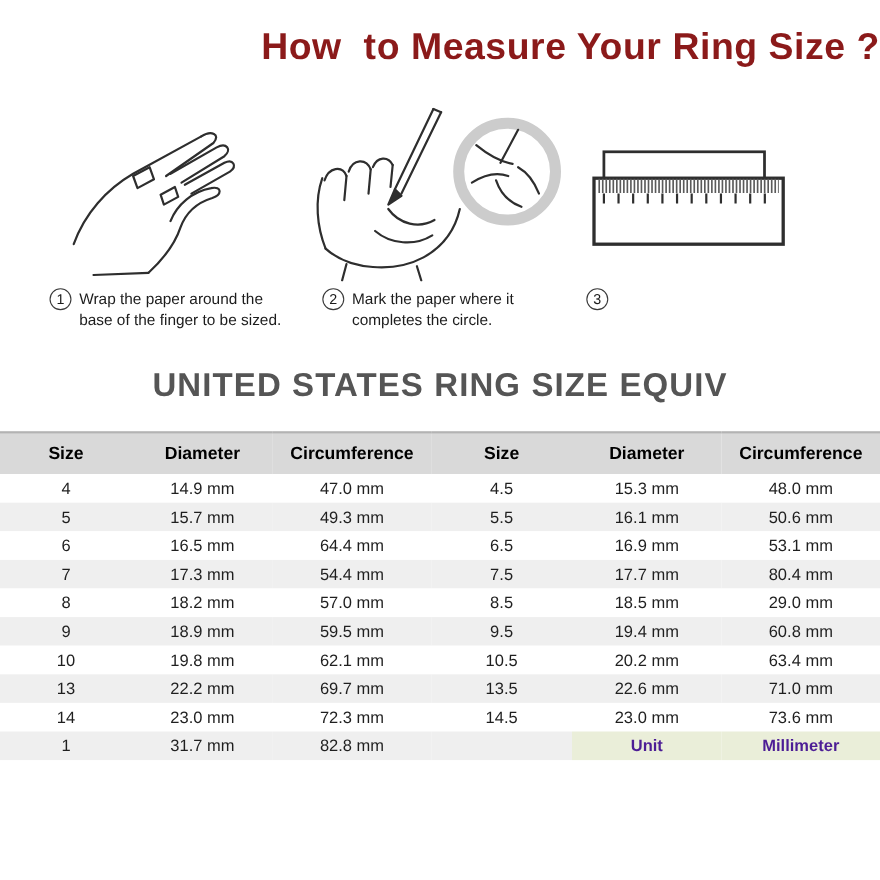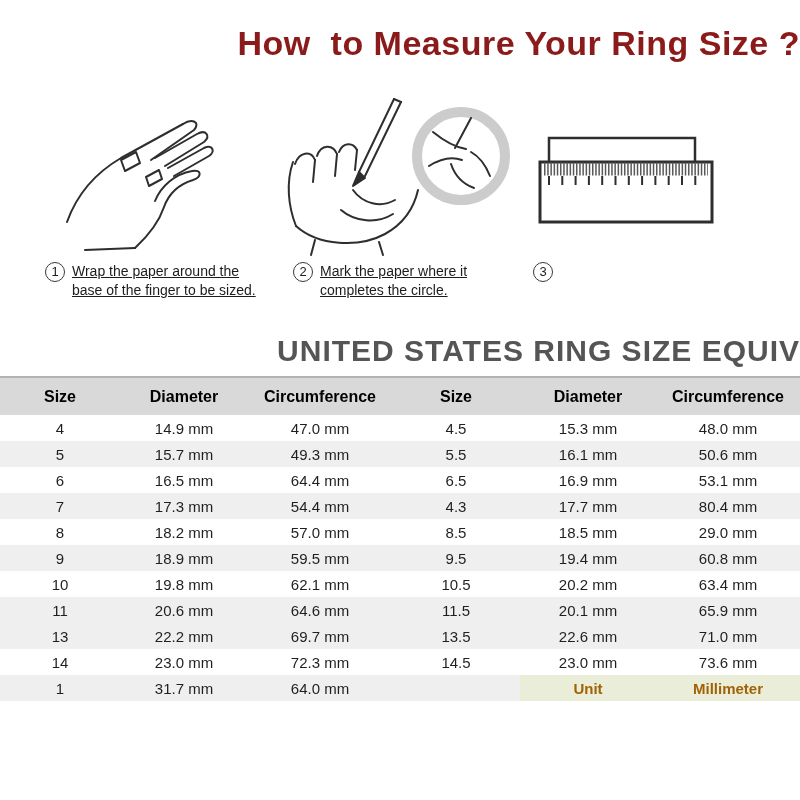--- a/index.html
+++ b/index.html
@@ -16,47 +16,47 @@
   .fig { position:absolute; }
   .fig svg { display:block; }
 
   .caption { position:absolute; display:flex; gap:7px; align-items:flex-start;
     font-size:14px; color:#1c1c1c; line-height:1.38; }
   .step-circle {
     flex:0 0 auto; width:20px; height:20px; border:1.5px solid #3a3a3a;
     border-radius:50%; font-size:13px; color:#1c1c1c; text-align:center;
     line-height:17px; margin-top:0;
   }
-  .caption .cap-text { display:block;text-decoration:underline; }
+  .caption .cap-text { display:block; }
   .cap1 { left:45px;  top:262px; width:215px; }
   .cap2 { left:293px; top:262px; width:190px; }
   .cap3 { left:533px; top:262px; width:225px; }
 
   .section-heading {
     position:absolute; top:334px; left:0; width:800px;
-    text-align:right; font-size:30px; font-weight:bold;
+    text-align:center; font-size:30px; font-weight:bold;
     color:#555555; letter-spacing:1px;
   }
 
   table.ring-table {
-    position:absolute; top:376px; left:0; width:800px;
+    position:absolute; top:392px; left:0; width:800px;
     border-collapse:collapse; table-layout:fixed;
     border-top:2px solid #b3b3b3;
     font-size:15px; color:#1f1f1f;
   }
   table.ring-table th {
     background:#d9d9d9; font-weight:bold; font-size:16px; color:#000;
     height:38px; text-align:center; vertical-align:middle;
   }
   table.ring-table td {
     height:26px; text-align:center; vertical-align:middle;
   }
   tr.row-b td { background:#efefef; }
   tr.row-a td { background:#ffffff; }
-  td.unit-cell { background:#eaeed9 !important; font-weight:bold; color:#a16207; }
+  td.unit-cell { background:#eaeed9 !important; font-weight:bold; color:#4c1d95; }
 </style>
 </head>
 <body>
 
 <div class="canvas">
 
   <div class="page-title">How  to Measure Your Ring Size ?</div>
 
   <div class="fig" style="left:25px; top:98px; width:235px; height:158px;">
     <svg width="235" height="158" viewBox="0 0 235 158" fill="none" stroke="#2e2e2e" stroke-width="2" stroke-linecap="round" stroke-linejoin="round">
@@ -162,21 +162,21 @@
         <td>16.5 mm</td>
         <td>64.4 mm</td>
         <td>6.5</td>
         <td>16.9 mm</td>
         <td>53.1 mm</td>
       </tr>
       <tr class="row-b">
         <td>7</td>
         <td>17.3 mm</td>
         <td>54.4 mm</td>
-        <td>4.3</td>
+        <td>7.5</td>
         <td>17.7 mm</td>
         <td>80.4 mm</td>
       </tr>
       <tr class="row-a">
         <td>8</td>
         <td>18.2 mm</td>
         <td>57.0 mm</td>
         <td>8.5</td>
         <td>18.5 mm</td>
         <td>29.0 mm</td>
@@ -191,47 +191,39 @@
       </tr>
       <tr class="row-a">
         <td>10</td>
         <td>19.8 mm</td>
         <td>62.1 mm</td>
         <td>10.5</td>
         <td>20.2 mm</td>
         <td>63.4 mm</td>
       </tr>
       <tr class="row-b">
-        <td>11</td>
-        <td>20.6 mm</td>
-        <td>64.6 mm</td>
-        <td>11.5</td>
-        <td>20.1 mm</td>
-        <td>65.9 mm</td>
-      </tr>
-      <tr class="row-b">
         <td>13</td>
         <td>22.2 mm</td>
         <td>69.7 mm</td>
         <td>13.5</td>
         <td>22.6 mm</td>
         <td>71.0 mm</td>
       </tr>
       <tr class="row-a">
         <td>14</td>
         <td>23.0 mm</td>
         <td>72.3 mm</td>
         <td>14.5</td>
         <td>23.0 mm</td>
         <td>73.6 mm</td>
       </tr>
       <tr class="row-b">
         <td>1</td>
         <td>31.7 mm</td>
-        <td>64.0 mm</td>
+        <td>82.8 mm</td>
         <td></td>
         <td class="unit-cell">Unit</td>
         <td class="unit-cell">Millimeter</td>
       </tr>
     </tbody>
   </table>
 
 </div>
 
 </body></html>

